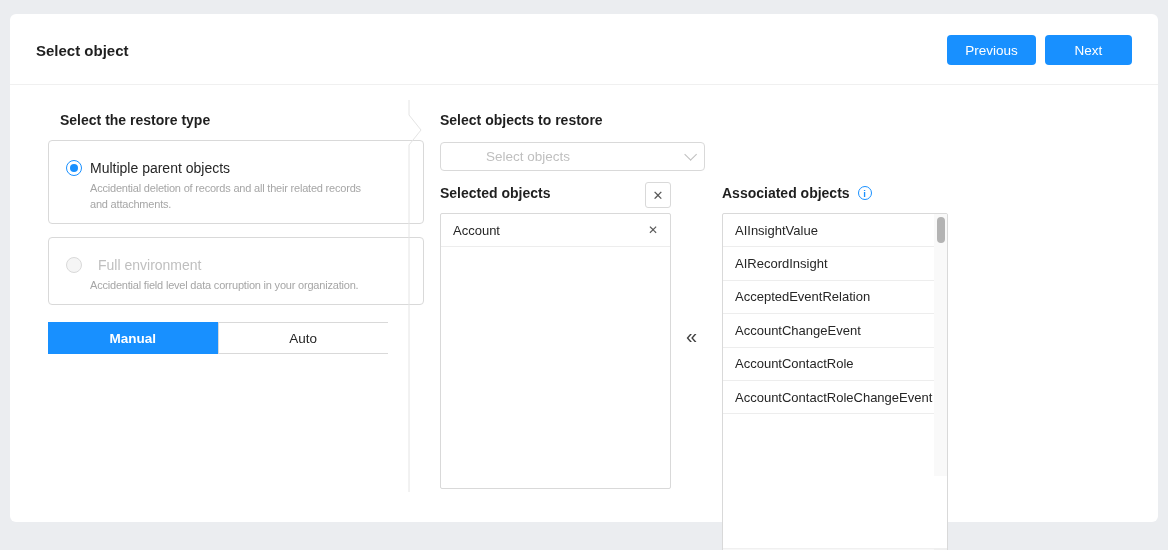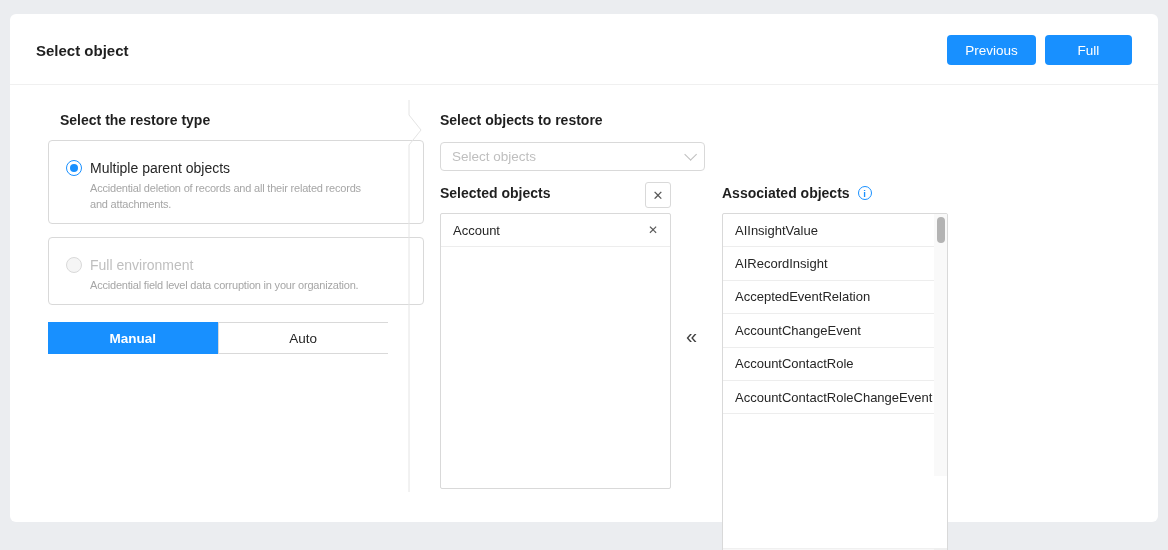--- a/index.html
+++ b/index.html
@@ -18,38 +18,38 @@
   .section-heading { position:absolute; font-size:14px; font-weight:bold; color:#1f1f1f; }
   .h-restore { left:50px; top:98px; }
   .opt-card { position:absolute; left:38px; width:376px; border:1px solid #d9d9d9; border-radius:4px; background:#fff; }
   .opt-card.c1 { top:126px; height:84px; }
   .opt-card.c2 { top:223px; height:68px; }
   .radio { position:absolute; left:17px; top:19px; width:16px; height:16px; border-radius:50%; background:#fff; }
   .radio.on { border:1px solid #1890ff; }
   .radio.on::after { content:""; position:absolute; left:3px; top:3px; width:8px; height:8px; border-radius:50%; background:#1890ff; }
   .radio.off { border:1px solid #d9d9d9; background:#f5f5f5; }
   .opt-label { position:absolute; left:41px; top:19px; font-size:14px; color:#262626; }
-  .opt-label.disabled { color:#bfbfbf; }
+  .opt-label.disabled { color:#bfbfbf;margin-left:8px; }
   .opt-desc { position:absolute; left:41px; top:39px; font-size:11px; letter-spacing:-0.2px; line-height:16px; color:#a6a6a6; }
   .opt-desc.w { width:282px; }
   .opt-desc.nw { white-space:nowrap; }
 
   .toggle { position:absolute; left:38px; top:308px; width:340px; height:32px; display:flex; }
   .toggle .seg { flex:1; display:flex; align-items:center; justify-content:center; font-size:13.5px; cursor:pointer; }
   .seg-auto { background:#fff; border:1px solid #d9d9d9; border-right:none; color:#262626; }
   .seg-manual { background:#1890ff; color:#fff; font-weight:bold; }
 
   
   .flow-divider { position:absolute; left:392px; top:86px; }
 
   
   .h-objects { left:430px; top:98px; }
   .select-box { position:absolute; left:430px; top:128px; width:265px; height:29px; border:1px solid #d9d9d9;
                 border-radius:4px; display:flex; align-items:center; padding:0 11px; cursor:pointer; background:#fff; }
-  .select-placeholder { color:#bfbfbf; font-size:13.5px; flex:1; }
+  .select-placeholder { color:#bfbfbf; font-size:13.5px; flex:1;margin-left:34px; }
   .select-arrow { width:9px; height:9px; border-right:1.5px solid #bfbfbf; border-bottom:1.5px solid #bfbfbf;
                   transform:rotate(45deg) translateY(-3px); }
   .h-selected { left:430px; top:171px; }
   .clear-btn { position:absolute; left:635px; top:168px; width:26px; height:26px; border:1px solid #d9d9d9; border-radius:3px;
                background:#fff; color:#595959; font-size:13px; display:flex; align-items:center; justify-content:center; cursor:pointer; }
   .sel-list { position:absolute; left:430px; top:199px; width:231px; height:276px; border:1px solid #d9d9d9; border-radius:2px; background:#fff; overflow:hidden; }
   .sel-row { height:33px; border-bottom:1px solid #ededed; display:flex; align-items:center; padding:0 12px; font-size:13px; color:#262626; }
   .sel-row .remove-x { margin-left:auto; color:#595959; font-size:12px; cursor:pointer; }
 
   .move-left { position:absolute; left:676px; top:312px; font-size:20px; color:#404040; cursor:pointer; line-height:20px; }
@@ -67,21 +67,21 @@
 </style>
 </head>
 <body>
 
 <div class="page">
   <div class="card">
 
     <div class="card-header">
       <div class="page-title">Select object</div>
       <button class="btn btn-prev">Previous</button>
-      <button class="btn btn-next">Full</button>
+      <button class="btn btn-next">Next</button>
     </div>
 
     <div class="section-heading h-restore">Select the restore type</div>
 
     <div class="opt-card c1">
       <span class="radio on"></span>
       <div class="opt-label">Multiple parent objects</div>
       <div class="opt-desc w">Accidential deletion of records and all their related records and attachments.</div>
     </div>
 

